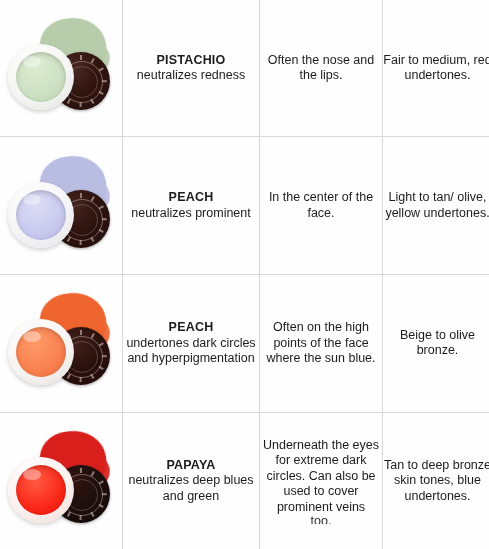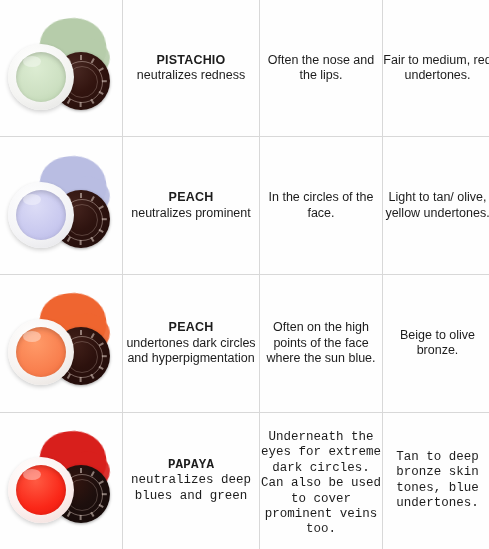--- a/index.html
+++ b/index.html
@@ -23,21 +23,21 @@
     border-collapse: collapse;
     table-layout: fixed;
   }
   .chart-table td {
     border: 1px solid #d8d8d8;
     vertical-align: middle;
     padding: 0;
     background: #fefefe;
   }
   .chart-table tr:first-child td { border-top: none; }
-  .chart-table tr:last-child td { border-bottom: none; font-family: Liberation Mono, monospace; }
+  .chart-table tr:last-child td { border-bottom: none; }
   .chart-table td:first-child { border-left: none; }
   .chart-table td:last-child { border-right: none; }
 
   .col-img   { width: 122px; }
   .col-name  { width: 136px; }
   .col-where { width: 122px; }
   .col-skin  { width: 109px; }
 
   .cell-text {
     text-align: center;
@@ -260,21 +260,21 @@
               <div class="jar-inner" style="background:radial-gradient(circle at 40% 32%, #dcdcf6 0%, #c9c9ef 60%, #b5b5e2 100%)"></div>
               <div class="jar-gloss"></div>
             </div>
           </div>
         </td>
         <td class="col-name cell-text">
           <span class="shade-name">PEACH</span>
           <span class="shade-desc">neutralizes prominent</span>
         </td>
         <td class="col-where cell-text">
-          <span class="where-text">In the circles of the face.</span>
+          <span class="where-text">In the center of the face.</span>
         </td>
         <td class="col-skin cell-text">
           <span class="skin-text">Light to tan/ olive, yellow undertones.</span>
         </td>
       </tr>
 
       <tr>
         <td class="col-img">
           <div class="product">
             <div class="swatch" style="background:#ef6530"></div>

